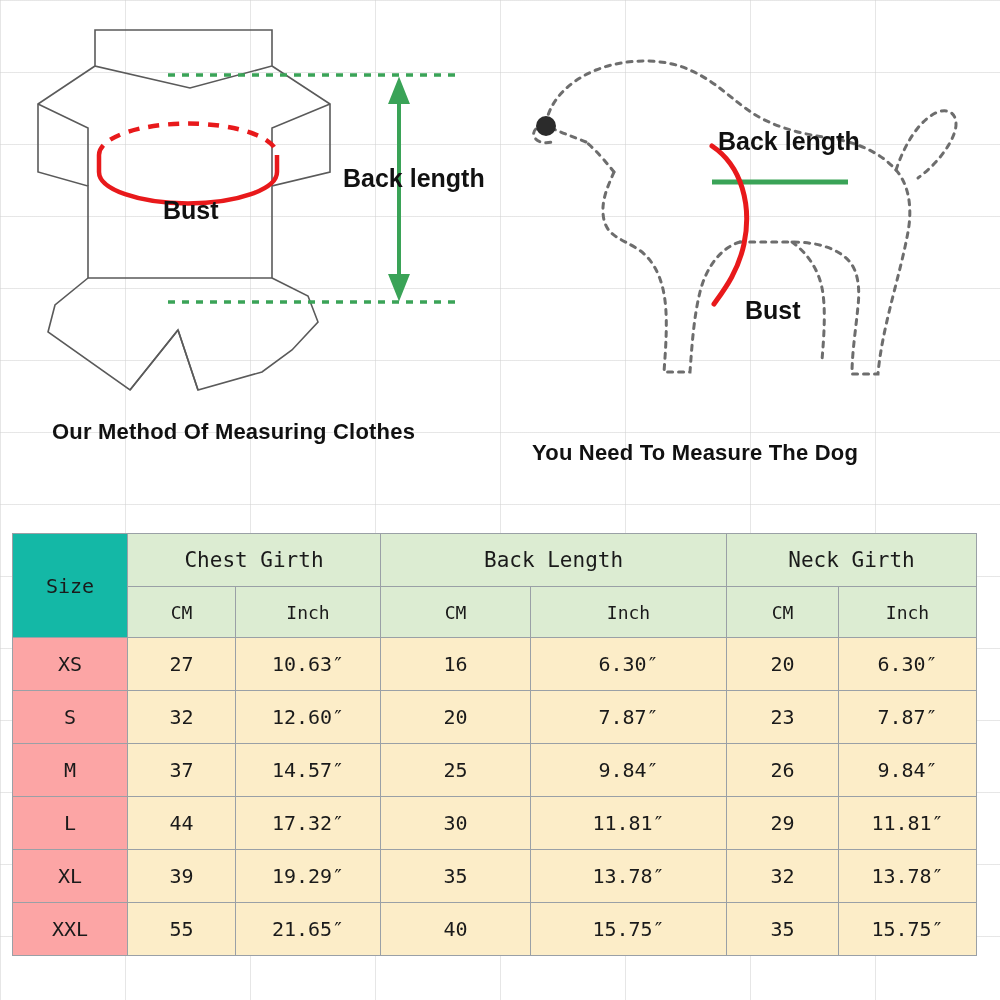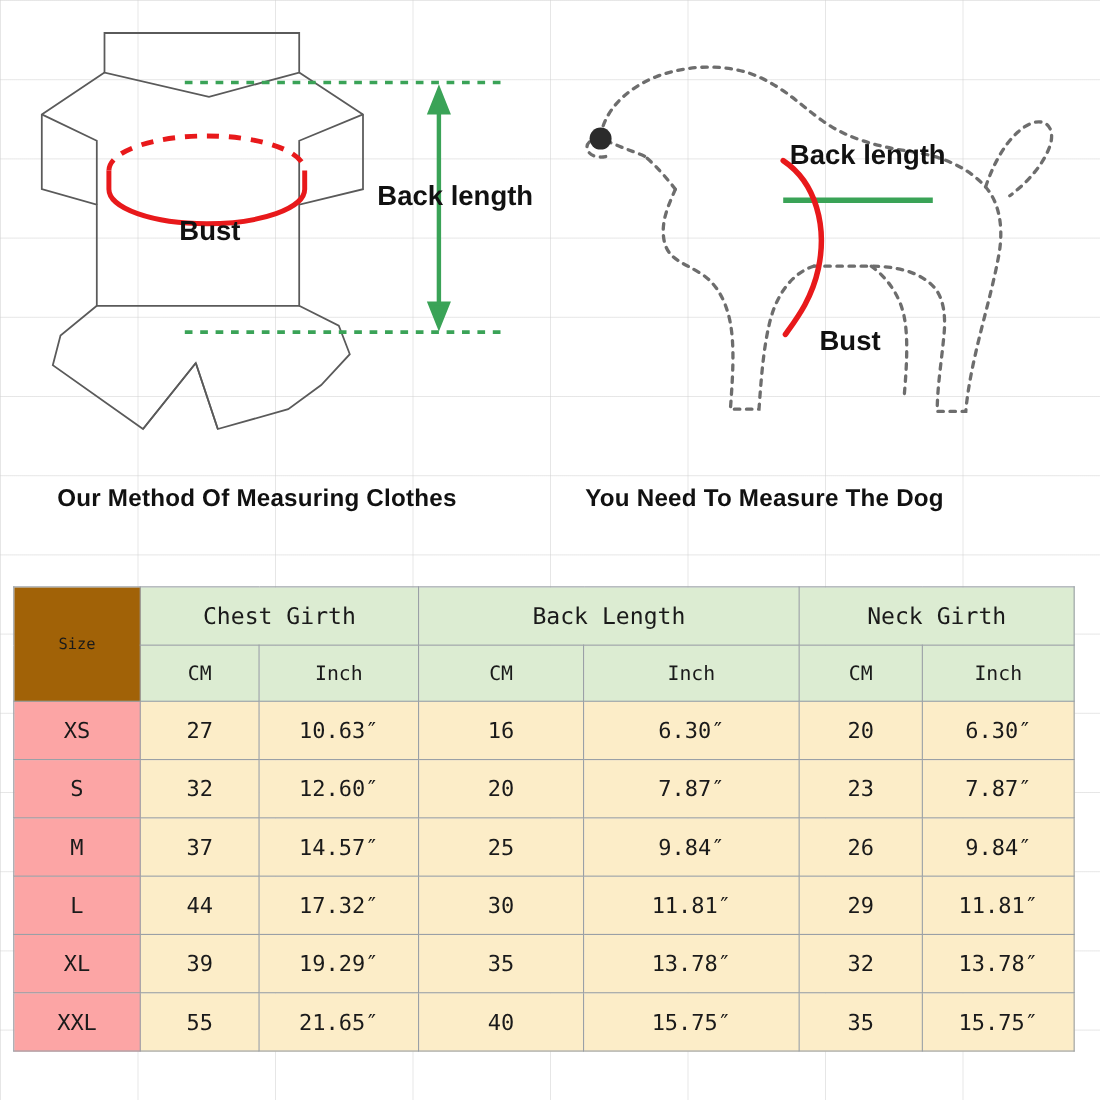--- a/index.html
+++ b/index.html
@@ -38,21 +38,21 @@
     height: 420px;
   }
 
   .caption {
     position: absolute;
     font-size: 22px;
     font-weight: bold;
     color: #111;
     letter-spacing: 0.2px;
   }
-  #caption-clothes { left: 52px; top: 440px; }
+  #caption-clothes { left: 52px; top: 419px; }
   #caption-dog { left: 532px; top: 440px; }
 
   .lbl {
     position: absolute;
     font-weight: bold;
     color: #111;
     font-size: 23px;
     white-space: nowrap;
   }
   #lbl-bust-left  { left: 163px; top: 196px; font-size: 25px; }
@@ -73,22 +73,22 @@
     table-layout: fixed;
     font-family: "DejaVu Sans Mono", monospace;
   }
   table.size-table td, table.size-table th {
     border: 1px solid #9aa0a6;
     text-align: center;
     color: #1a1a1a;
     font-weight: normal;
   }
   .hdr-size {
-    background: #a16207;
-    font-size: 14px;
+    background: #14b8a6;
+    font-size: 20px;
     font-weight: bold;
     height: 50px;
     margin-top: 20px;
   }
   .hdr-group {
     background: #dcecd2;
     font-size: 21px;
     font-weight: bold;
     height: 50px;
     margin-left: 21px;

